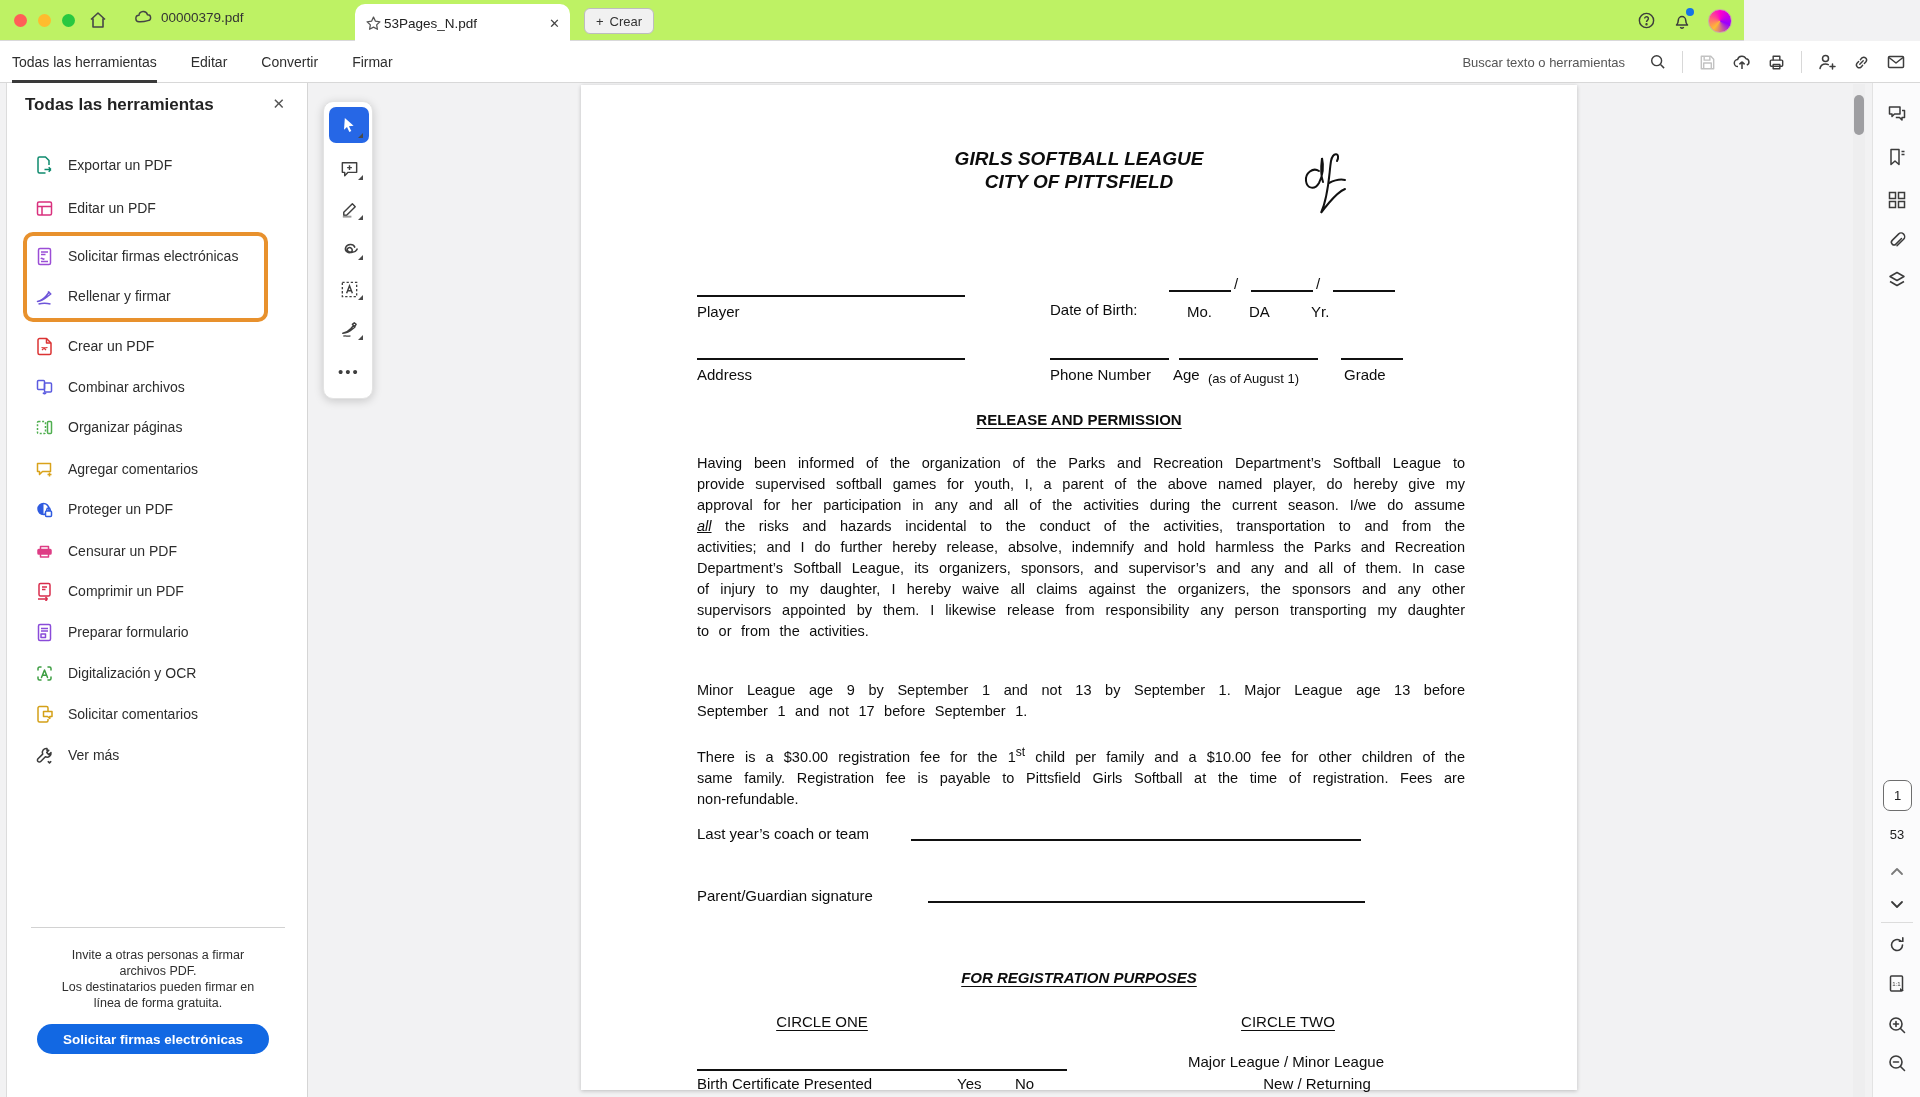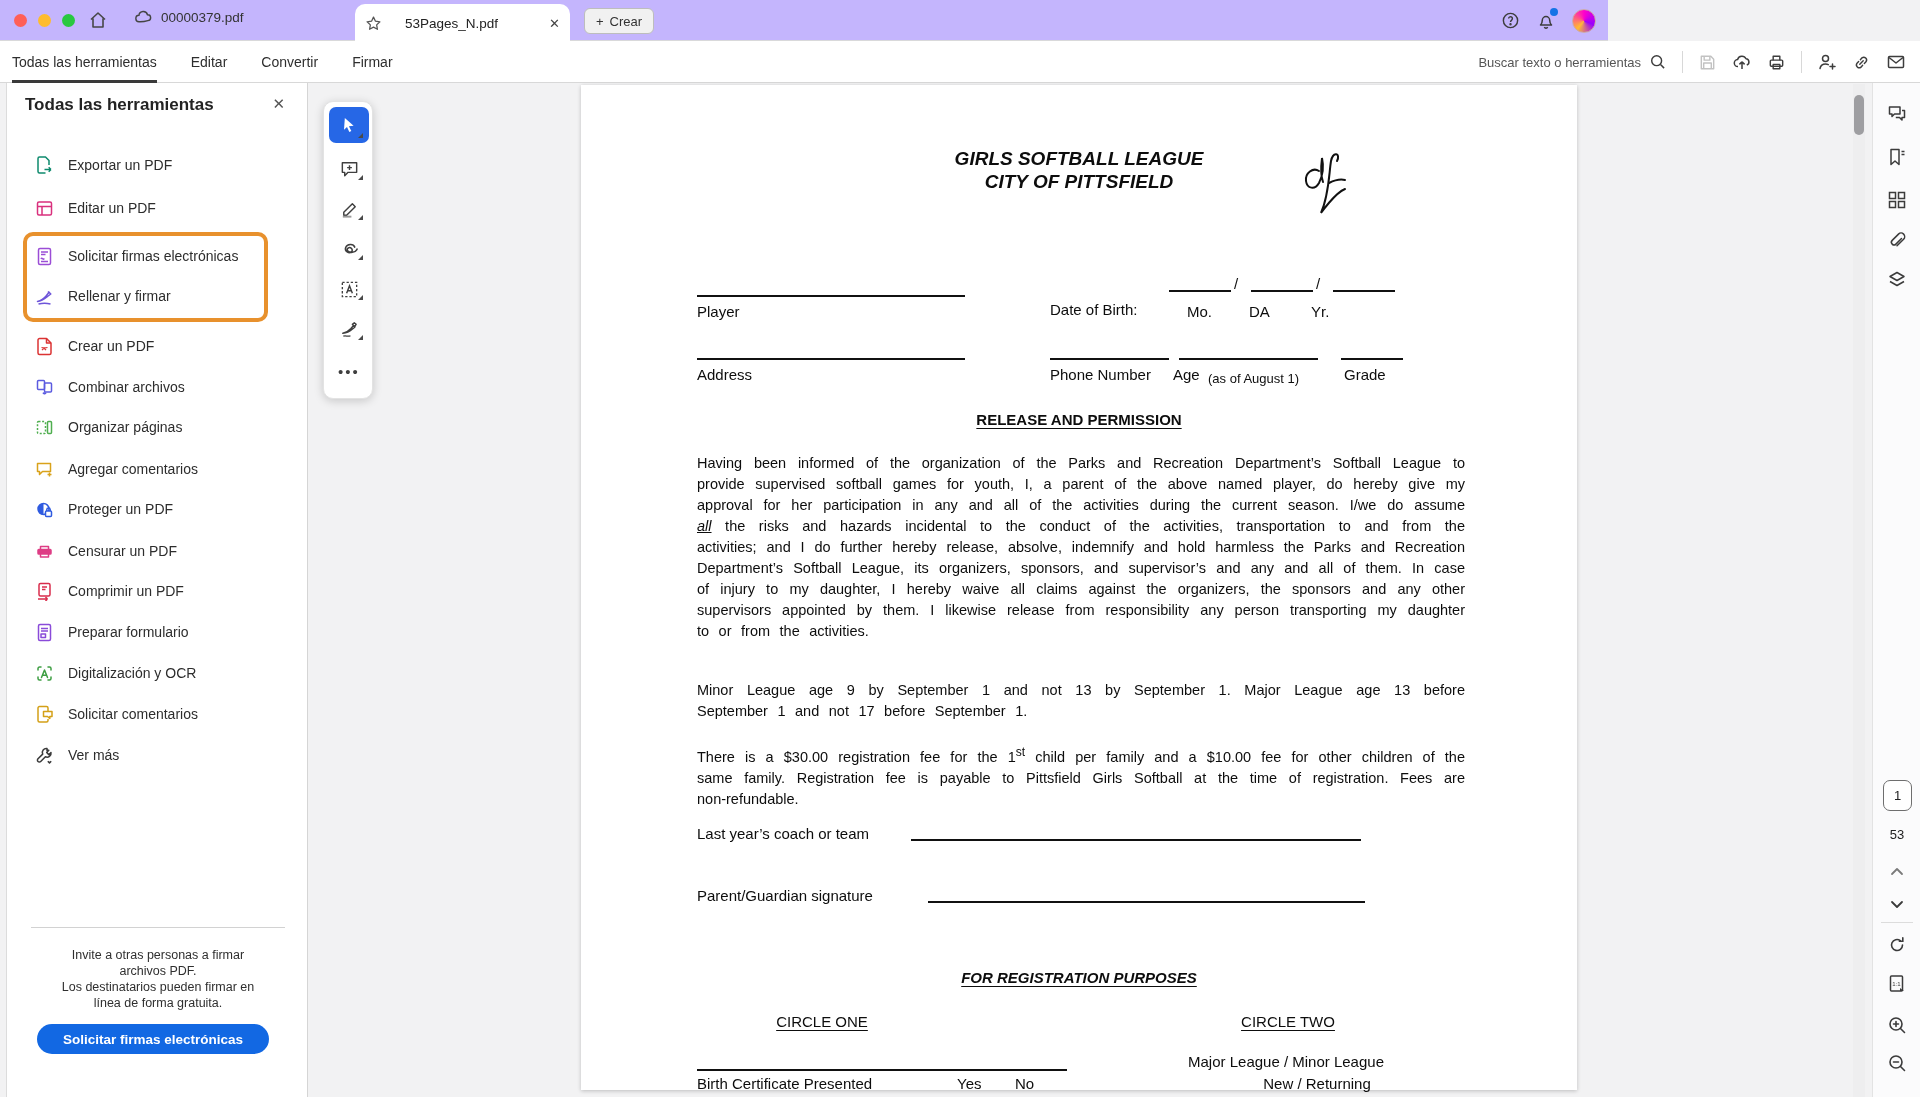--- a/index.html
+++ b/index.html
@@ -1,41 +1,41 @@
 <!DOCTYPE html>
 <html><head>
 <meta charset="utf-8">
 <style>
   * { margin:0; padding:0; box-sizing:border-box; }
   html,body { width:1920px; height:1097px; overflow:hidden; }
   body { position:relative; background:#f2f2f3; font-family:"Liberation Sans", sans-serif; color:#2e2e2e; }
   svg { display:block; }
 
   
-  .tabbar { position:absolute; left:0; top:0; width:1608px; height:41px; background:#c4b5fd; border-bottom:1px solid #d9d9da; }
+  .tabbar { position:absolute; left:0; top:0; width:1744px; height:41px; background:#bef264; border-bottom:1px solid #d9d9da; }
   .traffic { position:absolute; top:14px; width:13px; height:13px; border-radius:50%; }
   .home-btn { position:absolute; left:88px; top:10px; color:#474747; }
   .tab-inactive { position:absolute; left:134px; top:8px; display:flex; align-items:center; gap:8px; color:#333; font-size:13.5px; cursor:default; }
-  .tab-active { position:absolute; left:355px; top:4px; width:215px; height:38px; background:#fff; border-radius:10px 10px 0 0; display:flex; align-items:center; padding:0 10px 0 10px; gap:23px; font-size:13.5px; color:#222; }
+  .tab-active { position:absolute; left:355px; top:4px; width:215px; height:38px; background:#fff; border-radius:10px 10px 0 0; display:flex; align-items:center; padding:0 10px 0 10px; gap:2px; font-size:13.5px; color:#222; }
   .tab-active .close { margin-left:auto; color:#444; font-size:13px; }
   .star { color:#555; }
   .crear-btn { position:absolute; left:584px; top:8px; height:26px; padding:0 11px; display:flex; align-items:center; gap:6px; background:#f1f1f1; border:1px solid #bdbdbd; border-radius:6px; font-size:13px; color:#333; }
   .tabbar-right { position:absolute; right:12px; top:0; height:41px; display:flex; align-items:center; gap:16px; }
   .avatar { width:24px; height:24px; border-radius:50%; background:conic-gradient(#f0c 0deg,#90f 110deg,#fb3 220deg,#f0c 360deg); border:1px solid #caa; }
   .bell-wrap { position:relative; color:#3c3c3c; }
   .bell-dot { position:absolute; right:-2px; top:-3px; width:8px; height:8px; border-radius:50%; background:#1473e6; }
   .help { color:#3c3c3c; }
 
   
   .menubar { position:absolute; left:0; top:41px; width:1920px; height:42px; background:#fff; border-bottom:1px solid #d8d8d8; }
   .menu-items { position:absolute; left:12px; top:0; height:42px; display:flex; gap:34px; }
   .menu-item { height:42px; display:flex; align-items:center; font-size:14px; color:#2e2e2e; border-bottom:3px solid transparent; padding-top:3px; }
   .menu-item.active { border-bottom-color:#3a3a3a; }
   .menubar-right { position:absolute; right:14px; top:0; height:42px; display:flex; align-items:center; gap:15px; }
-  .search-box { display:flex; align-items:center; gap:8px; }
+  .search-box { display:flex; align-items:center; gap:24px; }
   .search-box input { border:none; outline:none; width:172px; font-size:13px; text-align:right; color:#444; background:transparent; font-family:"Liberation Sans",sans-serif; }
   .search-box input::placeholder { color:#555; opacity:1; }
   .vdiv { width:1px; height:22px; background:#d8d8d8; }
   .tb-icon { color:#3d3d3d; }
   .tb-icon.disabled { color:#c2c2c2; }
 
   
   .sidepanel { position:absolute; left:6px; top:83px; width:302px; height:1014px; background:#fff; border-right:1px solid #d5d5d5; border-left:1px solid #dcdcdc; }
   .panel-title { position:absolute; left:18px; top:12px; font-size:17px; font-weight:bold; color:#232323; }
   .panel-close { position:absolute; right:22px; top:12px; color:#555; font-size:15px; }

